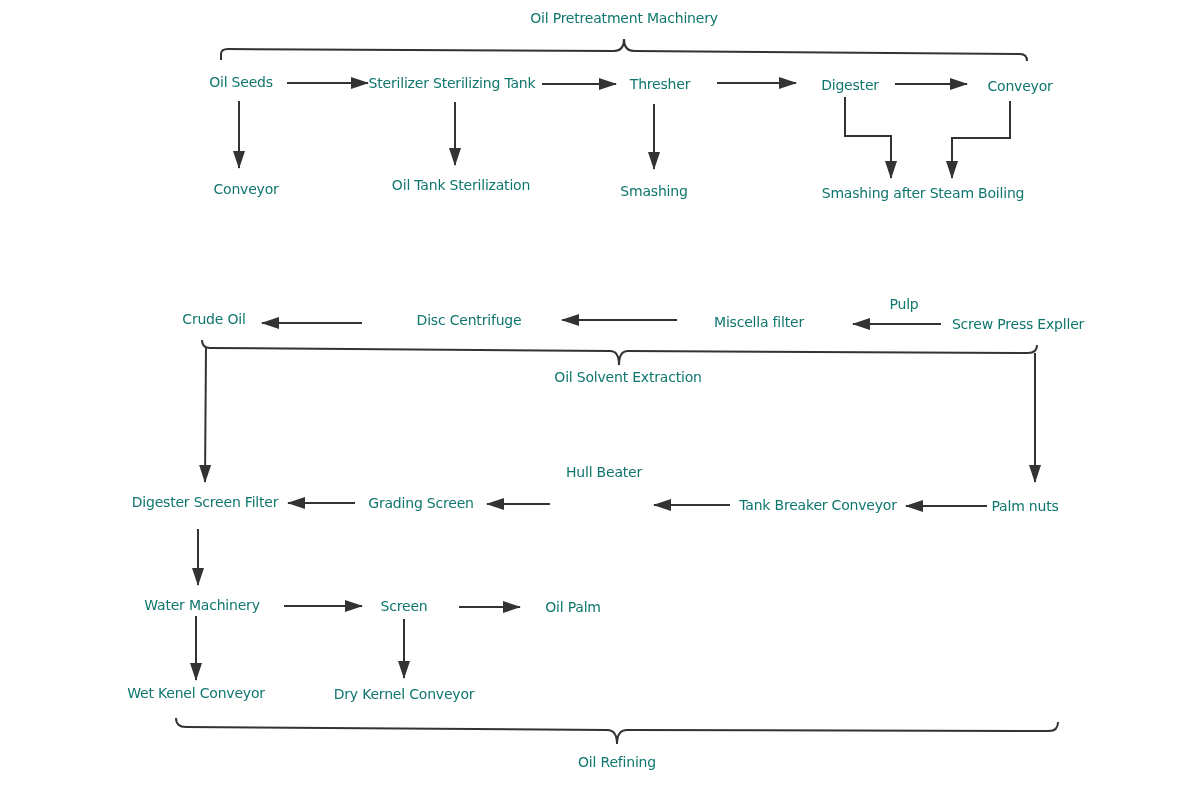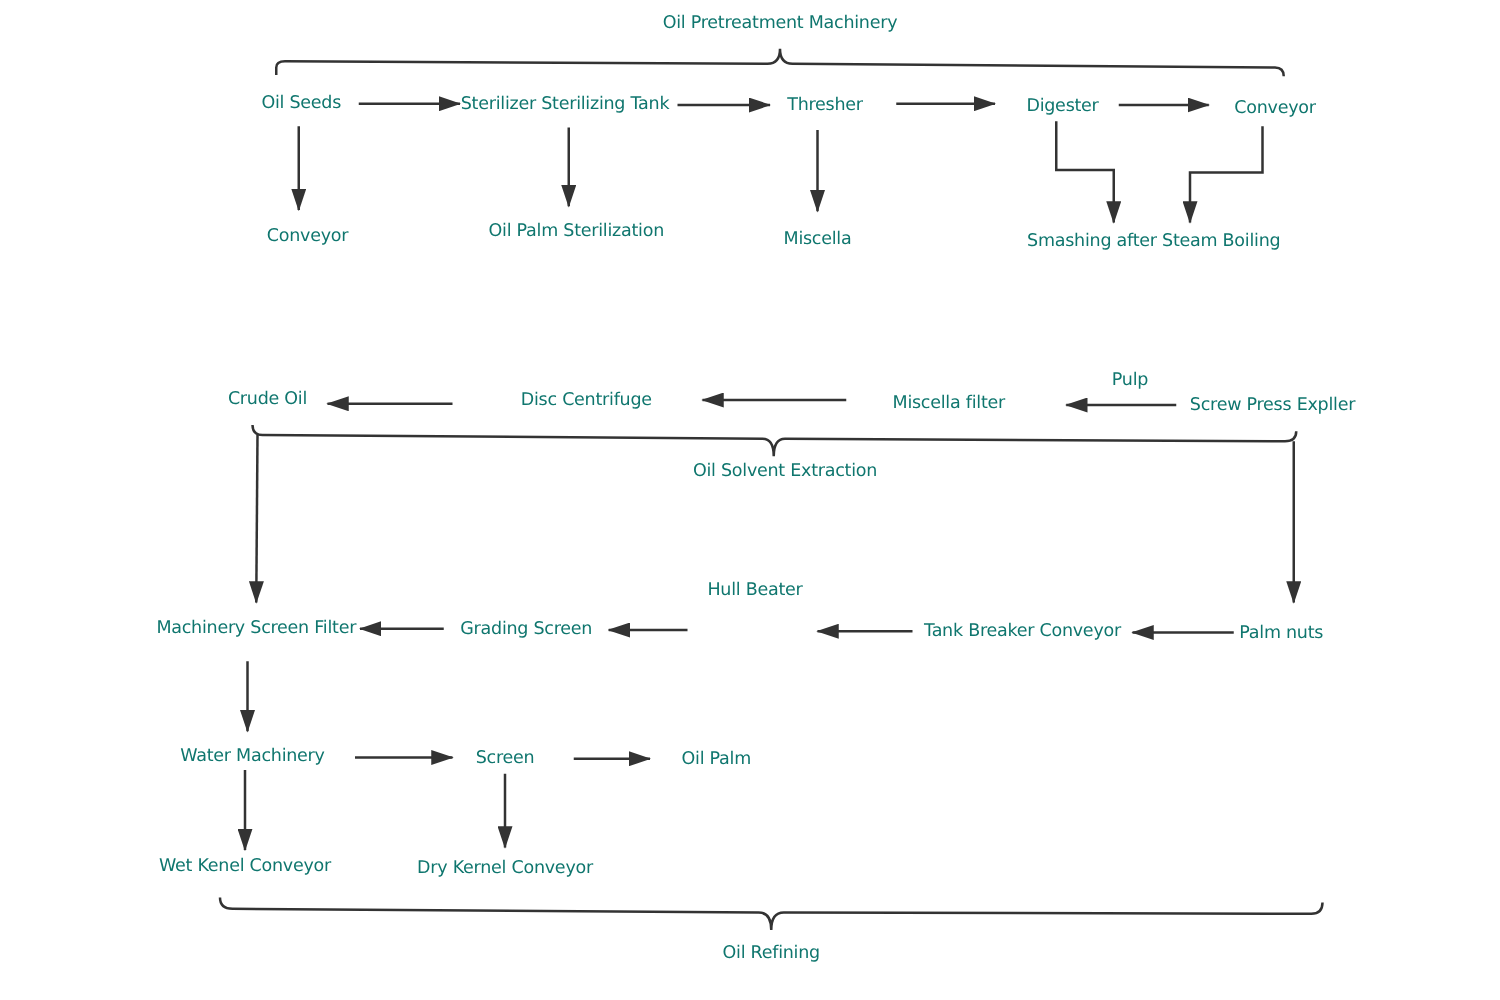--- a/index.html
+++ b/index.html
@@ -65,33 +65,33 @@
   <div class="lbl" style="left:628px;top:377px">Oil Solvent Extraction</div>
   <div class="lbl" style="left:617px;top:762px">Oil Refining</div>
 
   
   <div class="lbl" style="left:241px;top:82px">Oil Seeds</div>
   <div class="lbl" style="left:452px;top:83px">Sterilizer Sterilizing Tank</div>
   <div class="lbl" style="left:660px;top:84px">Thresher</div>
   <div class="lbl" style="left:850px;top:85px">Digester</div>
   <div class="lbl" style="left:1020px;top:86px">Conveyor</div>
   <div class="lbl" style="left:246px;top:189px">Conveyor</div>
-  <div class="lbl" style="left:461px;top:185px">Oil Palm Sterilization</div>
-  <div class="lbl" style="left:654px;top:191px">Miscella</div>
+  <div class="lbl" style="left:461px;top:185px">Oil Tank Sterilization</div>
+  <div class="lbl" style="left:654px;top:191px">Smashing</div>
   <div class="lbl" style="left:923px;top:193px">Smashing after Steam Boiling</div>
 
   
   <div class="lbl" style="left:214px;top:319px">Crude Oil</div>
   <div class="lbl" style="left:469px;top:320px">Disc Centrifuge</div>
   <div class="lbl" style="left:759px;top:322px">Miscella filter</div>
   <div class="lbl" style="left:904px;top:304px">Pulp</div>
   <div class="lbl" style="left:1018px;top:324px">Screw Press Expller</div>
 
   
-  <div class="lbl" style="left:205px;top:502px">Machinery Screen Filter</div>
+  <div class="lbl" style="left:205px;top:502px">Digester Screen Filter</div>
   <div class="lbl" style="left:421px;top:503px">Grading Screen</div>
   <div class="lbl" style="left:604px;top:472px">Hull Beater</div>
   <div class="lbl" style="left:818px;top:505px">Tank Breaker Conveyor</div>
   <div class="lbl" style="left:1025px;top:506px">Palm nuts</div>
 
   
   <div class="lbl" style="left:202px;top:605px">Water Machinery</div>
   <div class="lbl" style="left:404px;top:606px">Screen</div>
   <div class="lbl" style="left:573px;top:607px">Oil Palm</div>
   <div class="lbl" style="left:196px;top:693px">Wet Kenel Conveyor</div>

